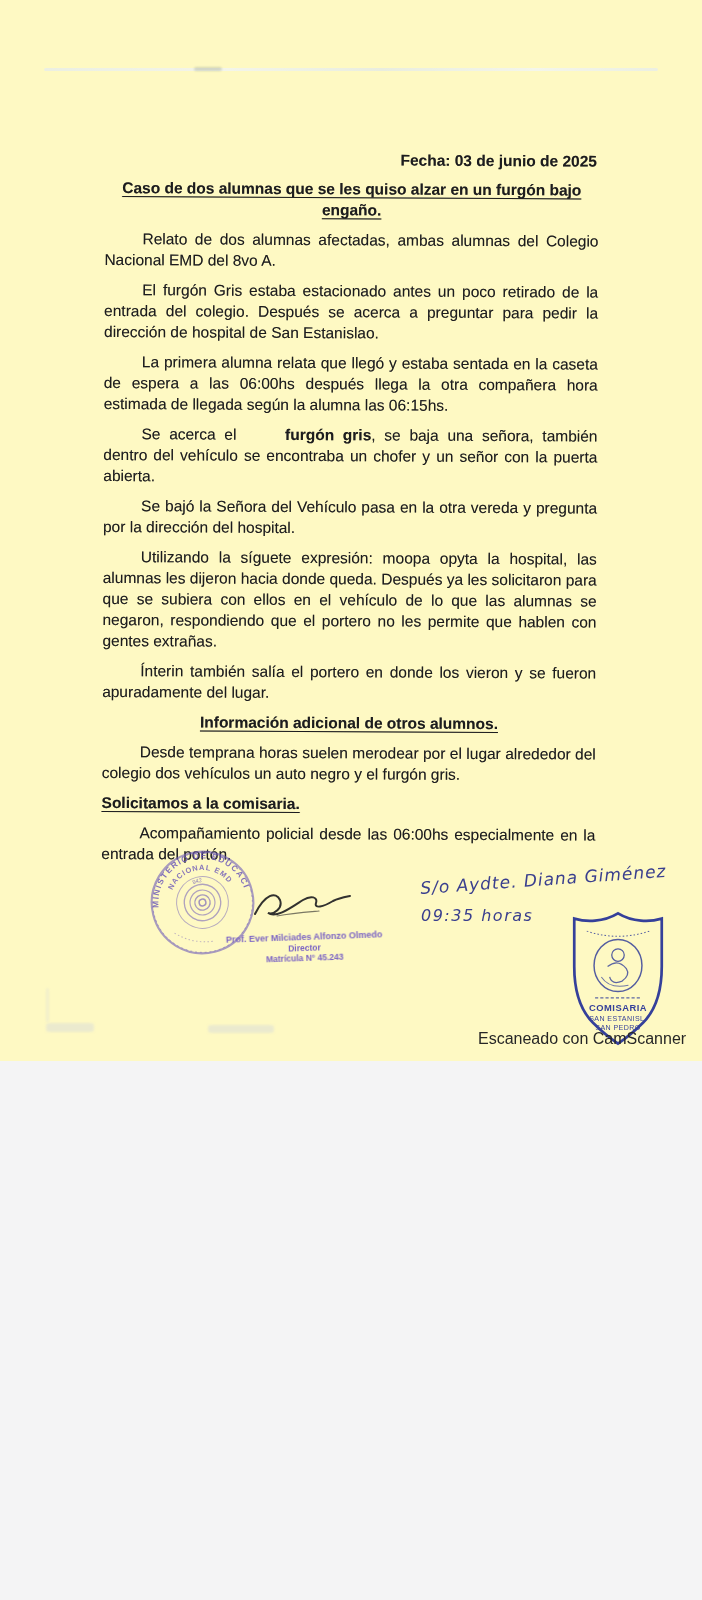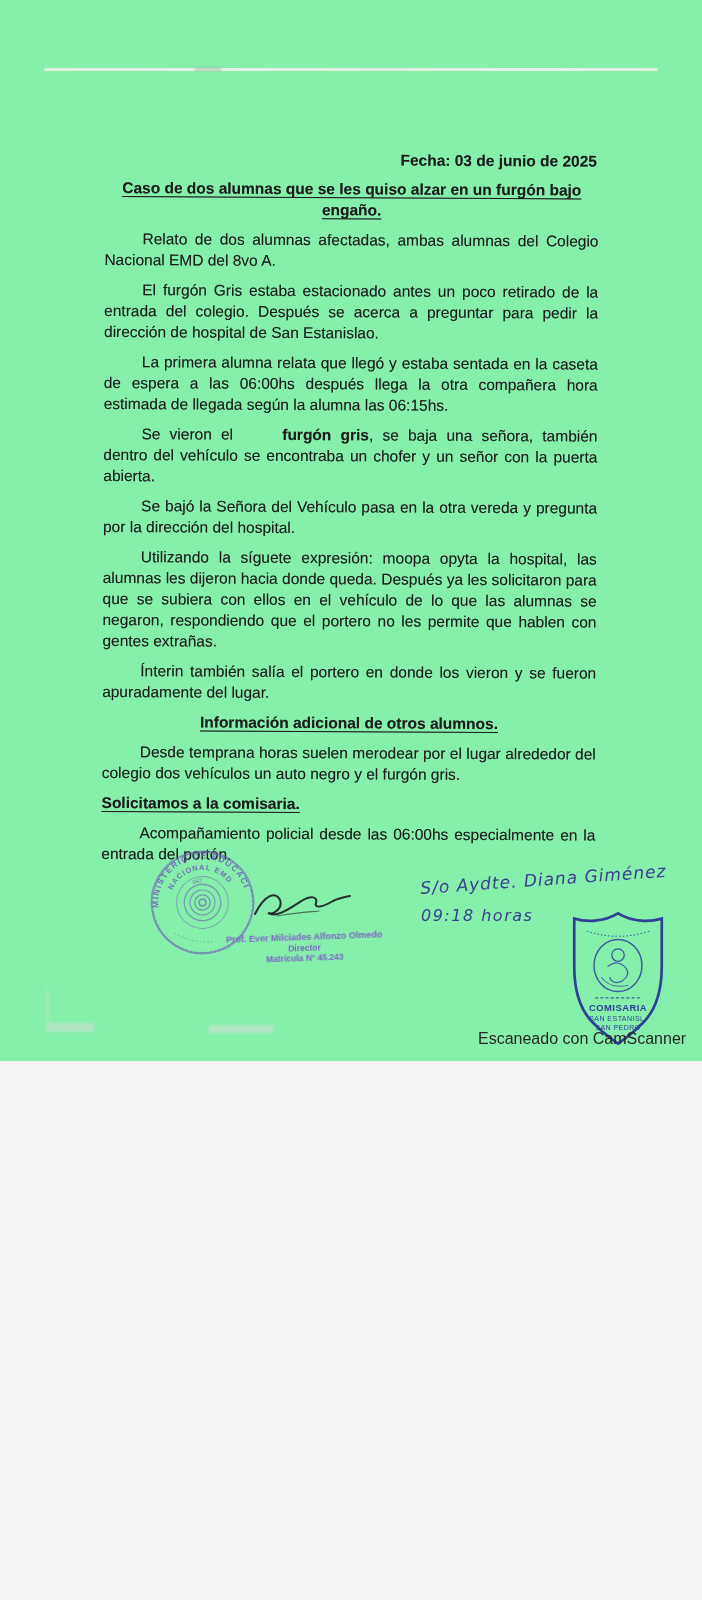--- a/index.html
+++ b/index.html
@@ -1,18 +1,18 @@
 <!DOCTYPE html>
 <html><head>
 <meta charset="utf-8">
 <style>
   html,body{margin:0;padding:0;background:#ffffff;}
   .page{
     position:relative;width:702px;height:1600px;margin:0 auto;
-    background:#86efac;overflow:hidden;
+    background:#fef9c3;overflow:hidden;
     font-family:"Liberation Sans",sans-serif;
   }
   
   .paper-edge-top{
     position:absolute;left:44px;top:68px;width:614px;height:3px;
     background:linear-gradient(90deg,#e9eee8 0%,#f2f5f1 30%,#e6ece5 55%,#f3f6f2 80%,#e9eee8 100%);
     border-radius:2px;opacity:.85;filter:blur(.4px);
   }
   .edge-smudge{
     position:absolute;left:150px;top:-1px;width:28px;height:4px;
@@ -80,21 +80,21 @@
   <div class="paper-edge-top">
     <span class="edge-smudge"></span>
   </div>
 
   <div class="content">
     <div class="date-line">Fecha: 03 de junio de 2025</div>
     <div class="doc-title">Caso de dos alumnas que se les quiso alzar en un furgón bajo engaño.</div>
     <p>Relato de dos alumnas afectadas, ambas alumnas del Colegio Nacional EMD del 8vo A.</p>
     <p>El furgón Gris estaba estacionado antes un poco retirado de la entrada del colegio. Después se acerca a preguntar para pedir la dirección de hospital de San Estanislao.</p>
     <p>La primera alumna relata que llegó y estaba sentada en la caseta de espera a las 06:00hs después llega la otra compañera hora estimada de llegada según la alumna las 06:15hs.</p>
-    <p><span>Se vieron el </span><span class="bold-inline">furgón gris</span><span>, se baja una señora, también dentro del vehículo se encontraba un chofer y un señor con la puerta abierta.</span></p>
+    <p><span>Se acerca el </span><span class="bold-inline">furgón gris</span><span>, se baja una señora, también dentro del vehículo se encontraba un chofer y un señor con la puerta abierta.</span></p>
     <p>Se bajó la Señora del Vehículo pasa en la otra vereda y pregunta por la dirección del hospital.</p>
     <p>Utilizando la síguete expresión: moopa opyta la hospital, las alumnas les dijeron hacia donde queda. Después ya les solicitaron para que se subiera con ellos en el vehículo de lo que las alumnas se negaron, respondiendo que el portero no les permite que hablen con gentes extrañas.</p>
     <p>Ínterin también salía el portero en donde los vieron y se fueron apuradamente del lugar.</p>
     <div class="heading-center">Información adicional de otros alumnos.</div>
     <p>Desde temprana horas suelen merodear por el lugar alrededor del colegio dos vehículos un auto negro y el furgón gris.</p>
     <div class="heading-left">Solicitamos a la comisaria.</div>
     <p>Acompañamiento policial desde las 06:00hs especialmente en la entrada del portón.</p>
   </div>
 
   <svg class="ministry-stamp" width="115" height="115" viewBox="0 0 120 120">
@@ -127,21 +127,21 @@
   </svg>
 
   <div class="sig-block">
     <div class="sig-name">Prof. Ever Milciades Alfonzo Olmedo</div>
     <div class="sig-role">Director</div>
     <div class="sig-matricula">Matrícula N° 45.243</div>
   </div>
 
   <div class="handwriting">
     <div class="hw-line1">S/o Aydte. Diana Giménez</div>
-    <div class="hw-line2">09:18 horas</div>
+    <div class="hw-line2">09:35 horas</div>
   </div>
 
   <svg class="police-stamp" width="100" height="140" viewBox="0 0 96 134">
     <g fill="none" stroke="#2b3798">
       <path d="M 48,5 Q 58,11 70,12 Q 80,13 90,10 L 90,56 Q 90,92 72,110 Q 60,122 48,130 Q 36,122 24,110 Q 6,92 6,56 L 6,10 Q 16,13 26,12 Q 38,11 48,5 Z" stroke-width="2.6"></path>
       <path d="M 18,22 Q 48,32 78,22" stroke-width="1" stroke-dasharray="1.5 2" opacity=".8"></path>
       <ellipse cx="48" cy="55" rx="23" ry="25" stroke-width="1.4" opacity=".85"></ellipse>
       <circle cx="48" cy="45" r="6" stroke-width="1.2" opacity=".85"></circle>
       <path d="M 38,56 Q 48,48 56,58 Q 60,64 52,70 Q 42,74 40,66" stroke-width="1.2" opacity=".8"></path>
       <path d="M 32,66 Q 40,78 58,74" stroke-width="1" opacity=".7"></path>

